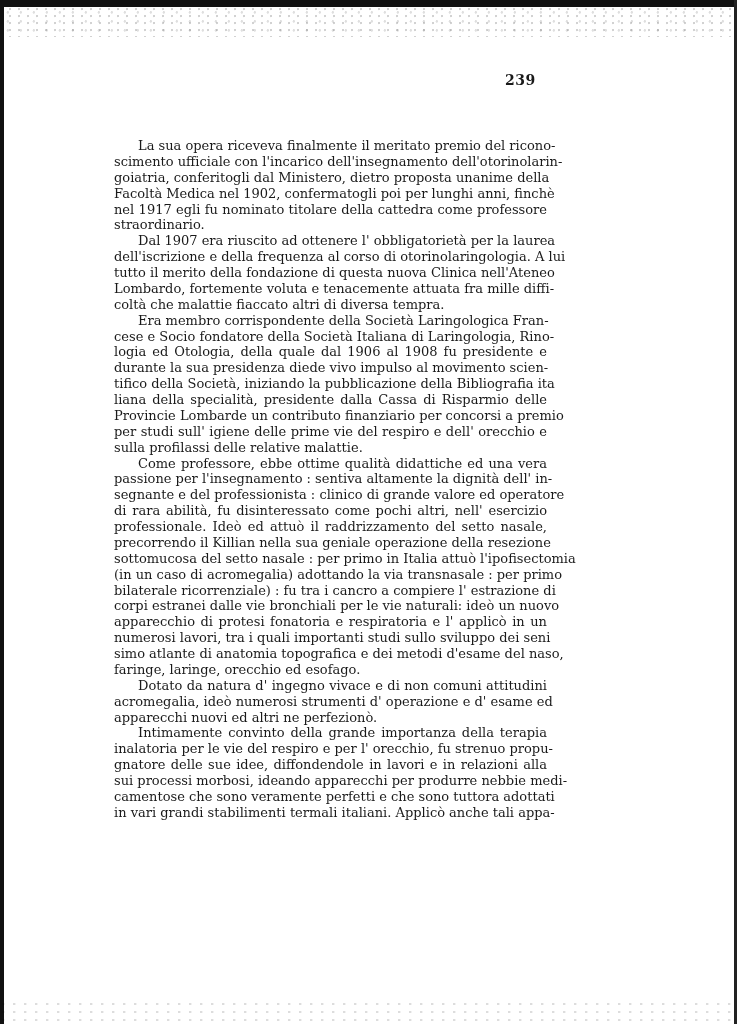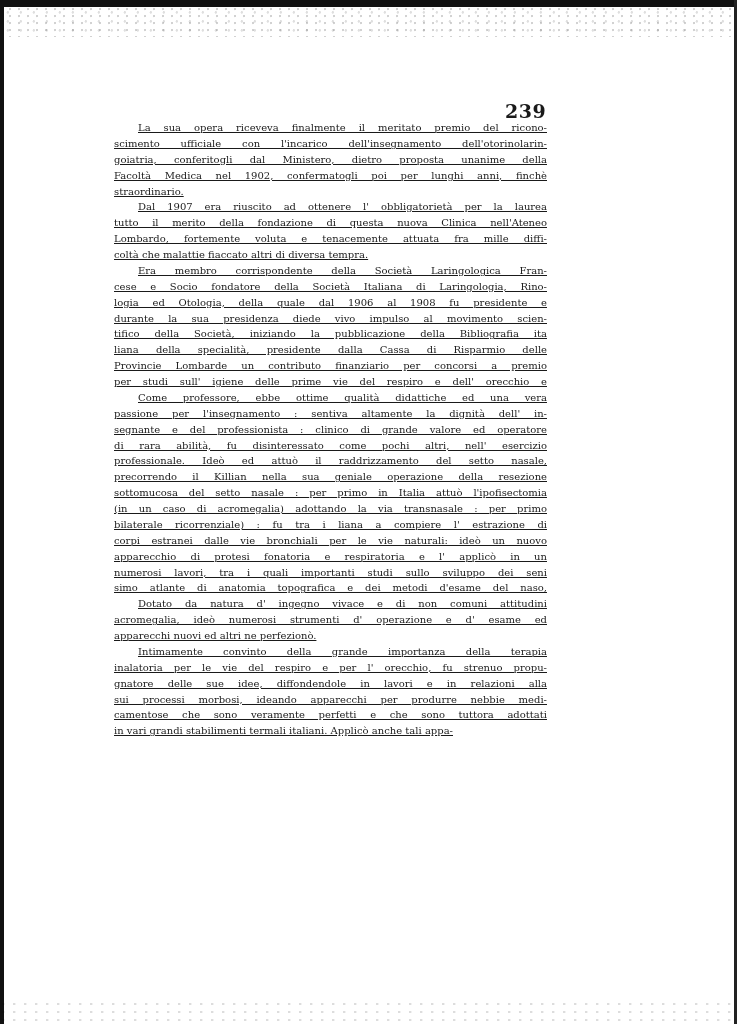--- a/index.html
+++ b/index.html
@@ -26,28 +26,27 @@
   .right-edge {
     position: absolute; right: 0; top: 0; width: 3px; height: 1024px; background: #222;
   }
   .bottom-speckle {
     position: absolute; left: 0; bottom: 0; width: 737px; height: 24px;
     background:
       radial-gradient(circle at 30% 50%, rgba(0,0,0,0.22) 0 1px, transparent 1.5px) 0 0/11px 8px;
     opacity: 0.6;
   }
   .page-number {
-    position: absolute; left: 505px; top: 100px;
-    font-size: 19px; font-weight: bold; letter-spacing: 0.5px;
+    position: absolute; left: 505px; top: 72px;
+    font-size: 14px; font-weight: bold; letter-spacing: 0.5px;
   }
   .text-block {
-    position: absolute; left: 114px; top: 120px; width: 433px;
-    font-size: 10px; line-height: 15.87px;
+    position: absolute; left: 114px; top: 138px; width: 433px;
+    font-size: 13px; line-height: 15.87px;
     text-align: justify;
-    text-decoration: underline;
   }
   .para { margin: 0; text-indent: 24px; }
   .line { display: block; text-align: justify; text-align-last: justify; white-space: nowrap; }
   .line.last { text-align-last: left; }
   .para .line:first-child { padding-left: 24px; }
   .para { text-indent: 0; }
 </style>
 </head>
 <body>
 
@@ -58,52 +57,56 @@
 <div class="bottom-speckle"></div>
 
 <div class="page-number">239</div>
 
 <div class="text-block" id="text-block">
     <div class="para">
       <span class="line">La sua opera riceveva finalmente il meritato premio del ricono-</span>
       <span class="line">scimento ufficiale con l'incarico dell'insegnamento dell'otorinolarin-</span>
       <span class="line">goiatria, conferitogli dal Ministero, dietro proposta unanime della</span>
       <span class="line">Facoltà Medica nel 1902, confermatogli poi per lunghi anni, finchè</span>
+      <span class="line">nel 1917 egli fu nominato titolare della cattedra come professore</span>
       <span class="line last">straordinario.</span>
     </div>
     <div class="para">
       <span class="line">Dal 1907 era riuscito ad ottenere l' obbligatorietà per la laurea</span>
+      <span class="line">dell'iscrizione e della frequenza al corso di otorinolaringologia. A lui</span>
       <span class="line">tutto il merito della fondazione di questa nuova Clinica nell'Ateneo</span>
       <span class="line">Lombardo, fortemente voluta e tenacemente attuata fra mille diffi-</span>
       <span class="line last">coltà che malattie fiaccato altri di diversa tempra.</span>
     </div>
     <div class="para">
       <span class="line">Era membro corrispondente della Società Laringologica Fran-</span>
       <span class="line">cese e Socio fondatore della Società Italiana di Laringologia, Rino-</span>
       <span class="line">logia ed Otologia, della quale dal 1906 al 1908 fu presidente e</span>
       <span class="line">durante la sua presidenza diede vivo impulso al movimento scien-</span>
       <span class="line">tifico della Società, iniziando la pubblicazione della Bibliografia ita</span>
       <span class="line">liana della specialità, presidente dalla Cassa di Risparmio delle</span>
       <span class="line">Provincie Lombarde un contributo finanziario per concorsi a premio</span>
       <span class="line">per studi sull' igiene delle prime vie del respiro e dell' orecchio e</span>
+      <span class="line last">sulla profilassi delle relative malattie.</span>
     </div>
     <div class="para">
       <span class="line">Come professore, ebbe ottime qualità didattiche ed una vera</span>
       <span class="line">passione per l'insegnamento : sentiva altamente la dignità dell' in-</span>
       <span class="line">segnante e del professionista : clinico di grande valore ed operatore</span>
       <span class="line">di rara abilità, fu disinteressato come pochi altri, nell' esercizio</span>
       <span class="line">professionale. Ideò ed attuò il raddrizzamento del setto nasale,</span>
       <span class="line">precorrendo il Killian nella sua geniale operazione della resezione</span>
       <span class="line">sottomucosa del setto nasale : per primo in Italia attuò l'ipofisectomia</span>
       <span class="line">(in un caso di acromegalia) adottando la via transnasale : per primo</span>
-      <span class="line">bilaterale ricorrenziale) : fu tra i liana a compiere l' estrazione di</span>
+      <span class="line">bilaterale ricorrenziale) : fu tra i cancro a compiere l' estrazione di</span>
       <span class="line">corpi estranei dalle vie bronchiali per le vie naturali: ideò un nuovo</span>
       <span class="line">apparecchio di protesi fonatoria e respiratoria e l' applicò in un</span>
       <span class="line">numerosi lavori, tra i quali importanti studi sullo sviluppo dei seni</span>
       <span class="line">simo atlante di anatomia topografica e dei metodi d'esame del naso,</span>
+      <span class="line last">faringe, laringe, orecchio ed esofago.</span>
     </div>
     <div class="para">
       <span class="line">Dotato da natura d' ingegno vivace e di non comuni attitudini</span>
       <span class="line">acromegalia, ideò numerosi strumenti d' operazione e d' esame ed</span>
       <span class="line last">apparecchi nuovi ed altri ne perfezionò.</span>
     </div>
     <div class="para">
       <span class="line">Intimamente convinto della grande importanza della terapia</span>
       <span class="line">inalatoria per le vie del respiro e per l' orecchio, fu strenuo propu-</span>
       <span class="line">gnatore delle sue idee, diffondendole in lavori e in relazioni alla</span>

